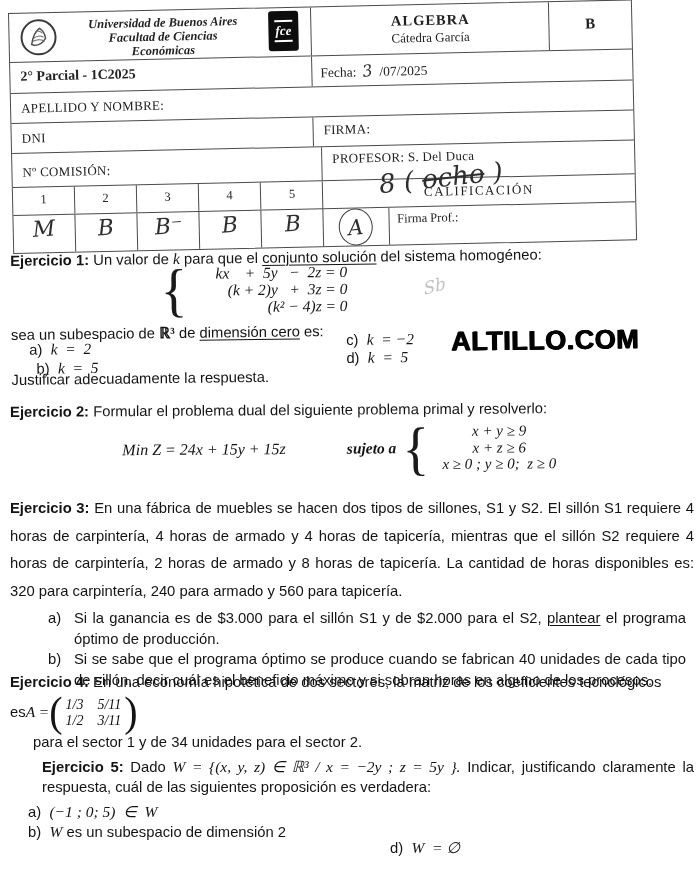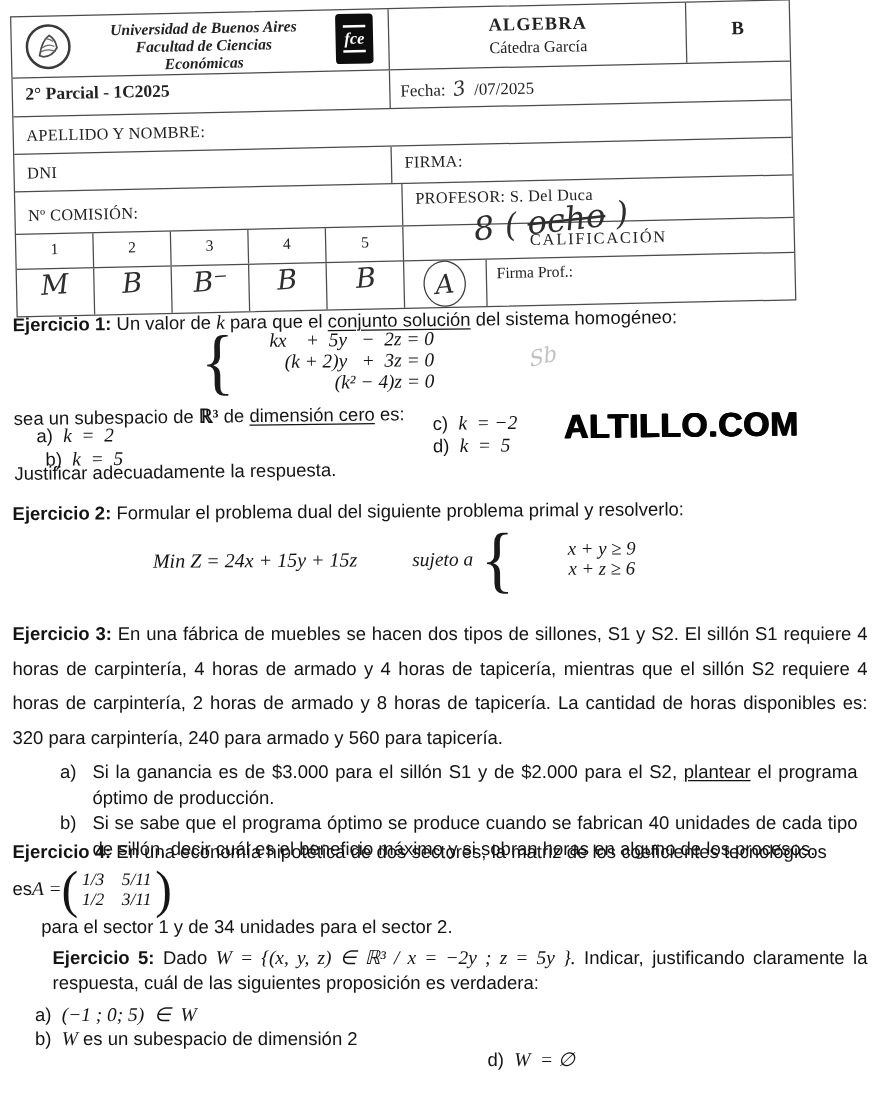--- a/index.html
+++ b/index.html
@@ -79,21 +79,21 @@
   .watermark { position:absolute; top:80px; left:440px; font-size:27px; font-weight:bold;
                letter-spacing:.5px; color:#030303;
                text-shadow:.7px 0 0 #030303, -0.4px 0 0 #030303; }
   .pencil { position:absolute; top:29px; left:413px; font-family:"DejaVu Serif", serif;
             font-style:italic; font-size:17px; color:#c2c2c2; transform:rotate(-14deg) skewX(-8deg); }
   .just { position:absolute; top:120px; left:0; }
 
   .e2 { top:404px; transform:rotate(-0.4deg); transform-origin:0 0; }
   .e2 .frow { display:flex; align-items:center; margin:6px 0 0 112px; }
   .e2 .obj { font-size:16px; }
-  .e2 .suj { margin-left:44px; font-size:15.5px; }
+  .e2 .suj { margin-left:61px; font-size:15.5px;font-weight:bold; }
   .e2 .brace { font-size:56px; line-height:50px; margin-left:6px; transform:scaleY(1.05); }
   .cons { text-align:center; min-width:148px; font-family:"Liberation Serif", serif;
           font-style:italic; font-size:15px; line-height:16.5px; margin-left:-4px; }
 
   .e3 { top:492px; }
   .e3 .para { text-align:justify; line-height:27.5px; padding-top:3px; }
   .e3 .list { margin:3px 0 0 38px; }
   .e3 .item { display:flex; line-height:20.5px; }
   .e3 .il { width:26px; flex:0 0 26px; }
   .e3 .it { width:612px; text-align:justify; }
@@ -217,20 +217,21 @@
 
   <section class="ex e2">
     <p><b>Ejercicio 2:</b><span> Formular el problema dual del siguiente problema primal y resolverlo:</span></p>
     <div class="frow">
       <span class="math obj">Min Z = 24x + 15y + 15z</span>
       <span class="math suj">sujeto a</span>
       <span class="brace">{</span>
       <div class="cons">
         <div>x + y ≥ 9</div>
         <div>x + z ≥ 6</div>
+        <div class="pre">x ≥ 0 ; y ≥ 0;  z ≥ 0</div>
       </div>
     </div>
   </section>
 
   <section class="ex e3">
     <p class="para"><b>Ejercicio 3:</b><span> En una fábrica de muebles se hacen dos tipos de sillones, S1 y S2. El sillón S1 requiere 4 horas de carpintería, 4 horas de armado y 4 horas de tapicería, mientras que el sillón  S2 requiere 4 horas de carpintería, 2 horas de armado y 8 horas de tapicería. La cantidad de horas disponibles es: 320 para carpintería, 240 para armado y 560 para tapicería.</span></p>
     <div class="list">
       <div class="item">
         <span class="il">a)</span>
         <span class="it"><span>Si la ganancia es de $3.000 para el sillón S1 y de $2.000 para el S2, </span><span class="u">plantear</span><span> el programa óptimo de producción.</span></span>

